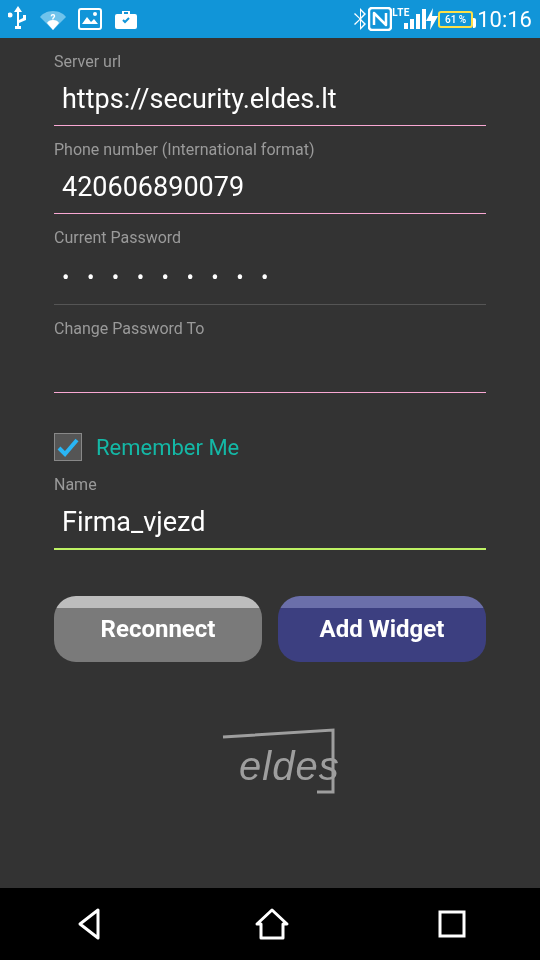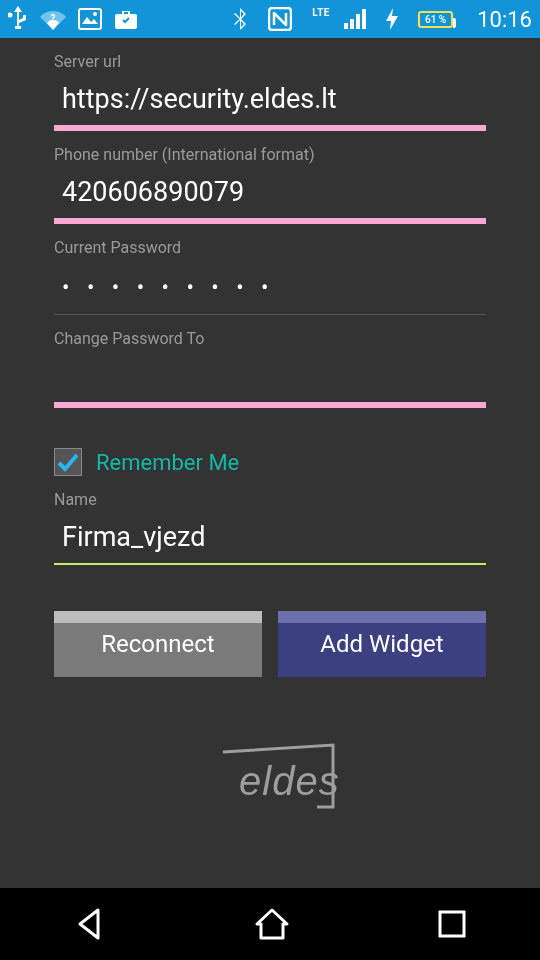--- a/index.html
+++ b/index.html
@@ -10,58 +10,58 @@
   .status-bar {
     height: 38px;
     background: #1195d8;
     color: #ffffff;
     display: flex;
     align-items: center;
     padding: 0 8px;
     font-size: 17px;
   }
   .status-left { display: flex; align-items: center; gap: 12px; }
-  .status-right { display: flex; align-items: center; gap: 20px; margin-left: auto; }
+  .status-right { display: flex; align-items: center; gap: 0; margin-left: auto; }
   .status-bar svg { display: block; }
   .battery-box { display:flex; align-items:center; border:2px solid #fde047; border-radius:3px; padding:1px 5px; font-size:10px; font-weight:500; position:relative; }
   .battery-box::after{ content:""; position:absolute; right:-5px; top:5px; width:3px; height:10px; background:#fff; border-radius:0 2px 2px 0;}
   .clock { font-size:22px; font-weight:400; margin-left:4px; }
 
   
   .content { padding: 0 54px 0 54px; }
 
   .field { margin-top: 2px; }
   .field:first-child { margin-top: 4px; }
   .field-label { color: #9a9a9a; font-size: 16px; margin-top: 14px; margin-bottom: 4px; }
   .field-input {
     width: 100%;
     background: transparent;
     border: none;
-    border-bottom: 6px solid #f9a8d4;
+    border-bottom: 1px solid #f9a8d4;
     color: #ffffff;
     font-size: 27px;
     padding: 8px 4px 10px 8px;
     outline: none;
     font-family: inherit;
   }
   .field-input.focused { border-bottom: 2px solid #bef264; }
   .password-dots { letter-spacing: 6px; font-size: 22px; color:#fff; padding: 14px 4px 14px 8px; border-bottom:1px solid #555; }
 
   .checkbox-row { display:flex; align-items:center; gap:14px; margin-top:40px; }
   .checkbox {
     width:28px; height:28px; border:1px solid #888; background:#555;
     display:flex; align-items:center; justify-content:center;
   }
   .checkbox svg { display:block; }
   .checkbox-label { color:#14b8a6; font-size:22px; }
 
   .buttons-row { display:flex; gap:16px; margin-top:46px; }
   .btn {
     flex:1; height:66px; display:flex; align-items:center; justify-content:center;
-    font-size:24px; font-weight:400; color:#fff; position:relative;
+    font-size:24px; font-weight:700; color:#fff; position:relative;border-radius:22px;
   }
   .btn-reconnect { background: linear-gradient(#bdbdbd 0%, #bdbdbd 18%, #7a7a7a 18%, #7a7a7a 100%); }
   .btn-addwidget { background: linear-gradient(#6b6faa 0%, #6b6faa 18%, #3c3f80 18%, #3c3f80 100%); }
 
   
   .logo-wrap { display:flex; justify-content:center; margin-top:60px; }
 
   
   .nav-bar {
     position:absolute; bottom:0; left:0; right:0; height:72px;

